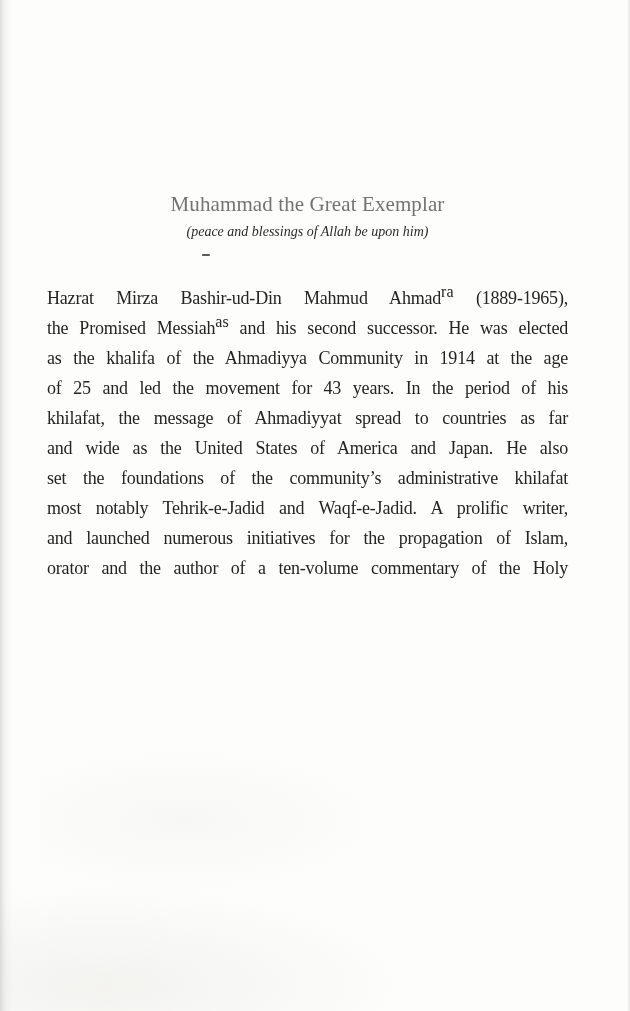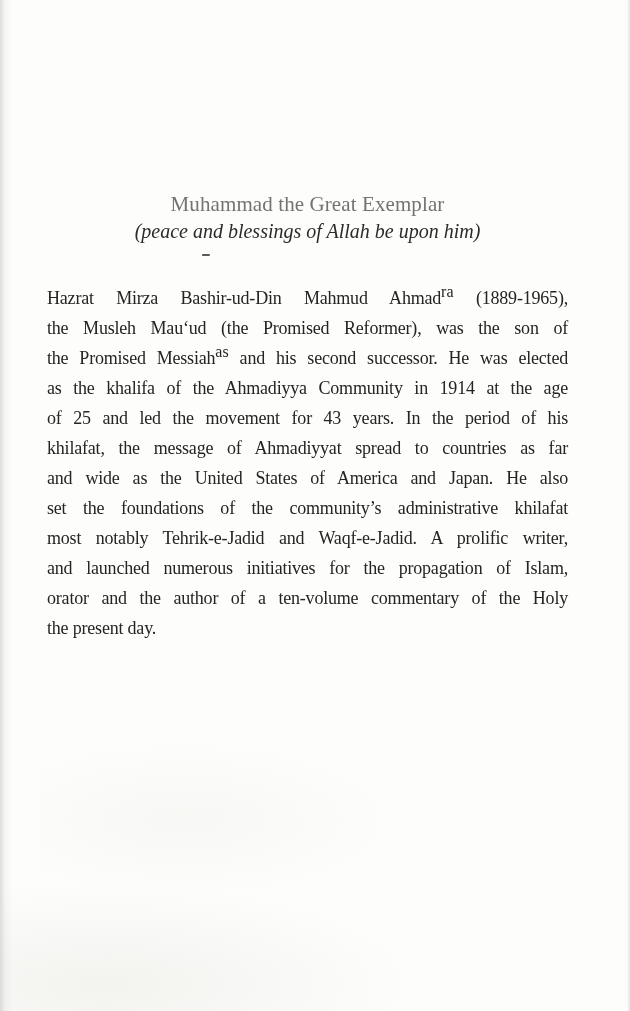--- a/index.html
+++ b/index.html
@@ -48,21 +48,21 @@
     top: 191px;
     text-align: center;
   }
   .page-title {
     font-size: 21px;
     line-height: 26px;
     letter-spacing: 0.1px;
     color: #737373;
   }
   .page-subtitle {
-    font-size: 20px;
+    font-size: 14px;
     font-style: italic;
     line-height: 21px;
     margin-top: 4px;
     color: #2b2b2b;
   }
   .ink-speck {
     position: absolute;
     left: 202px;
     top: 254px;
     width: 8px;
@@ -108,25 +108,23 @@
 
   <div class="heading-block">
     <div class="page-title">Muhammad the Great Exemplar</div>
     <div class="page-subtitle">(peace and blessings of Allah be upon him)</div>
   </div>
 
   <div class="ink-speck"></div>
 
   <div class="paragraph">
     <div class="pline"><span>Hazrat Mirza Bashir-ud-Din Mahmud Ahmad</span><span class="sup">ra</span><span> (1889-1965),</span></div>
-    <div class="pline">the Musleh Mau‘ud (the Promised Reformer), was the son of</div>
     <div class="pline"><span>the Promised Messiah</span><span class="sup">as</span><span> and his second successor. He was elected</span></div>
     <div class="pline">as the khalifa of the Ahmadiyya Community in 1914 at the age</div>
     <div class="pline">of 25 and led the movement for 43 years. In the period of his</div>
     <div class="pline">khilafat, the message of Ahmadiyyat spread to countries as far</div>
     <div class="pline">and wide as the United States of America and Japan. He also</div>
     <div class="pline">set the foundations of the community’s administrative khilafat</div>
     <div class="pline">most notably Tehrik-e-Jadid and Waqf-e-Jadid. A prolific writer,</div>
     <div class="pline">and launched numerous initiatives for the propagation of Islam,</div>
     <div class="pline">orator and the author of a ten-volume commentary of the Holy</div>
-    <div class="pline last">the present day.</div>
   </div>
 </div>
 
 </body></html>

